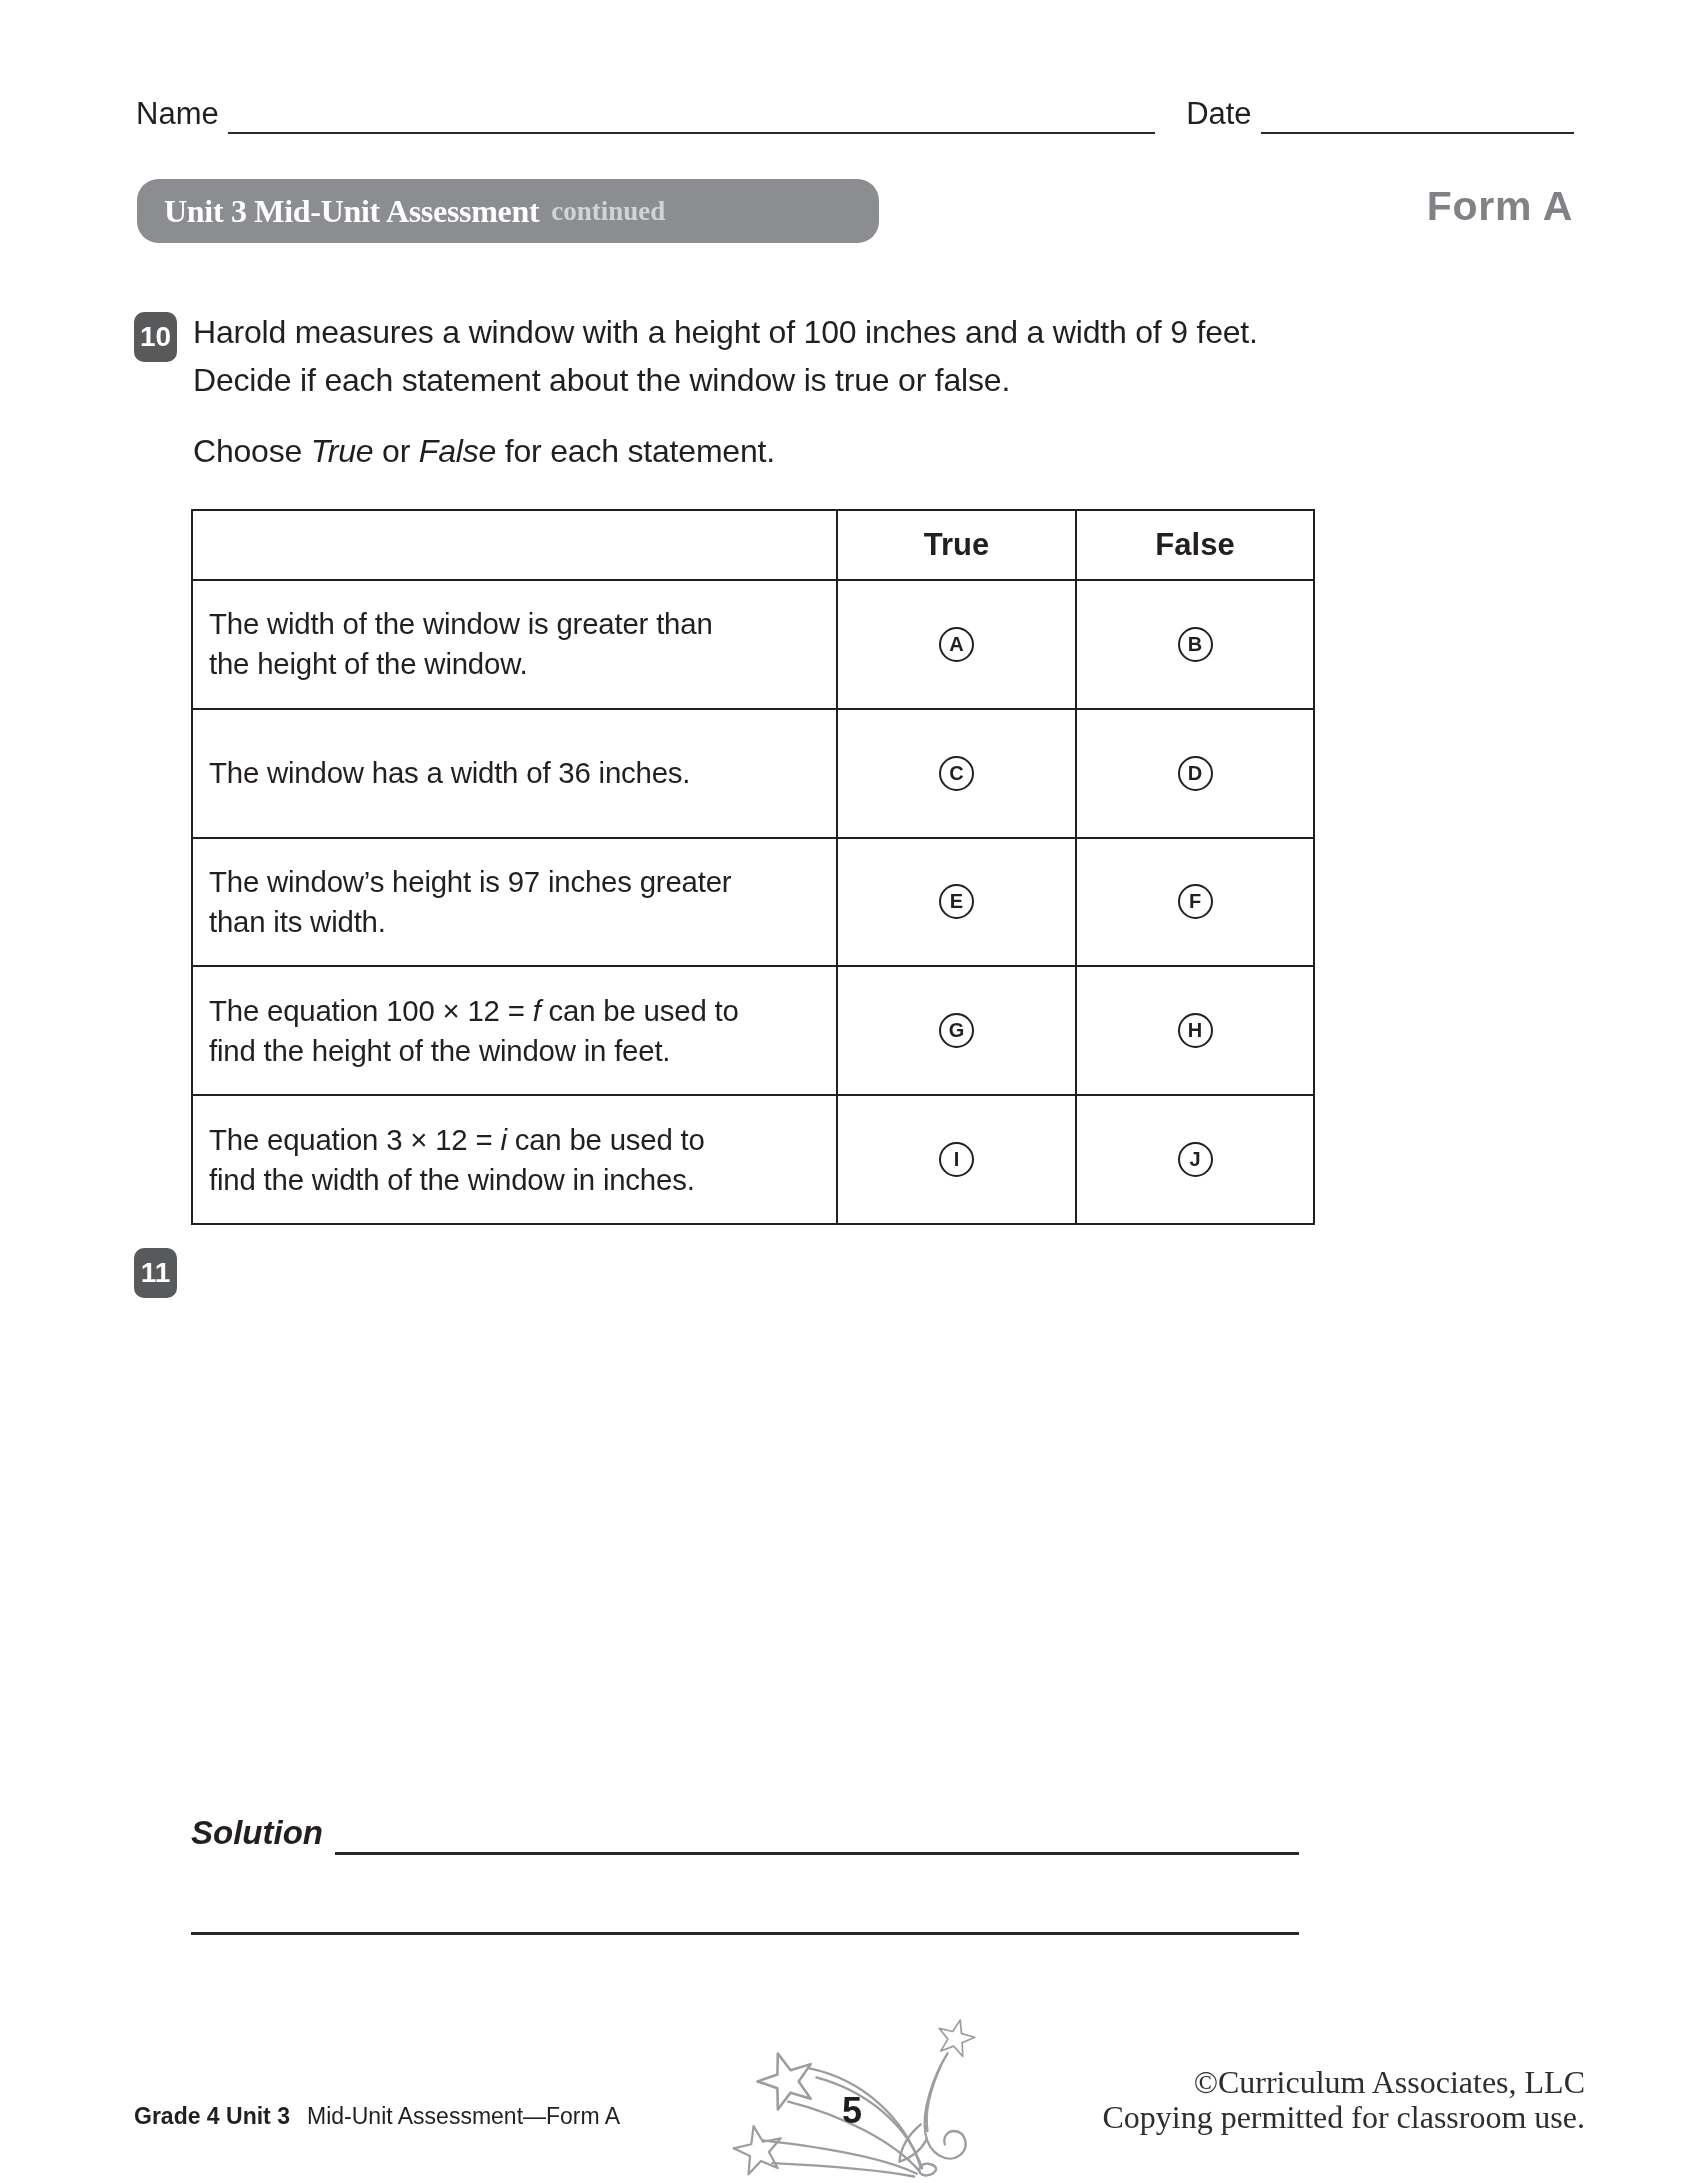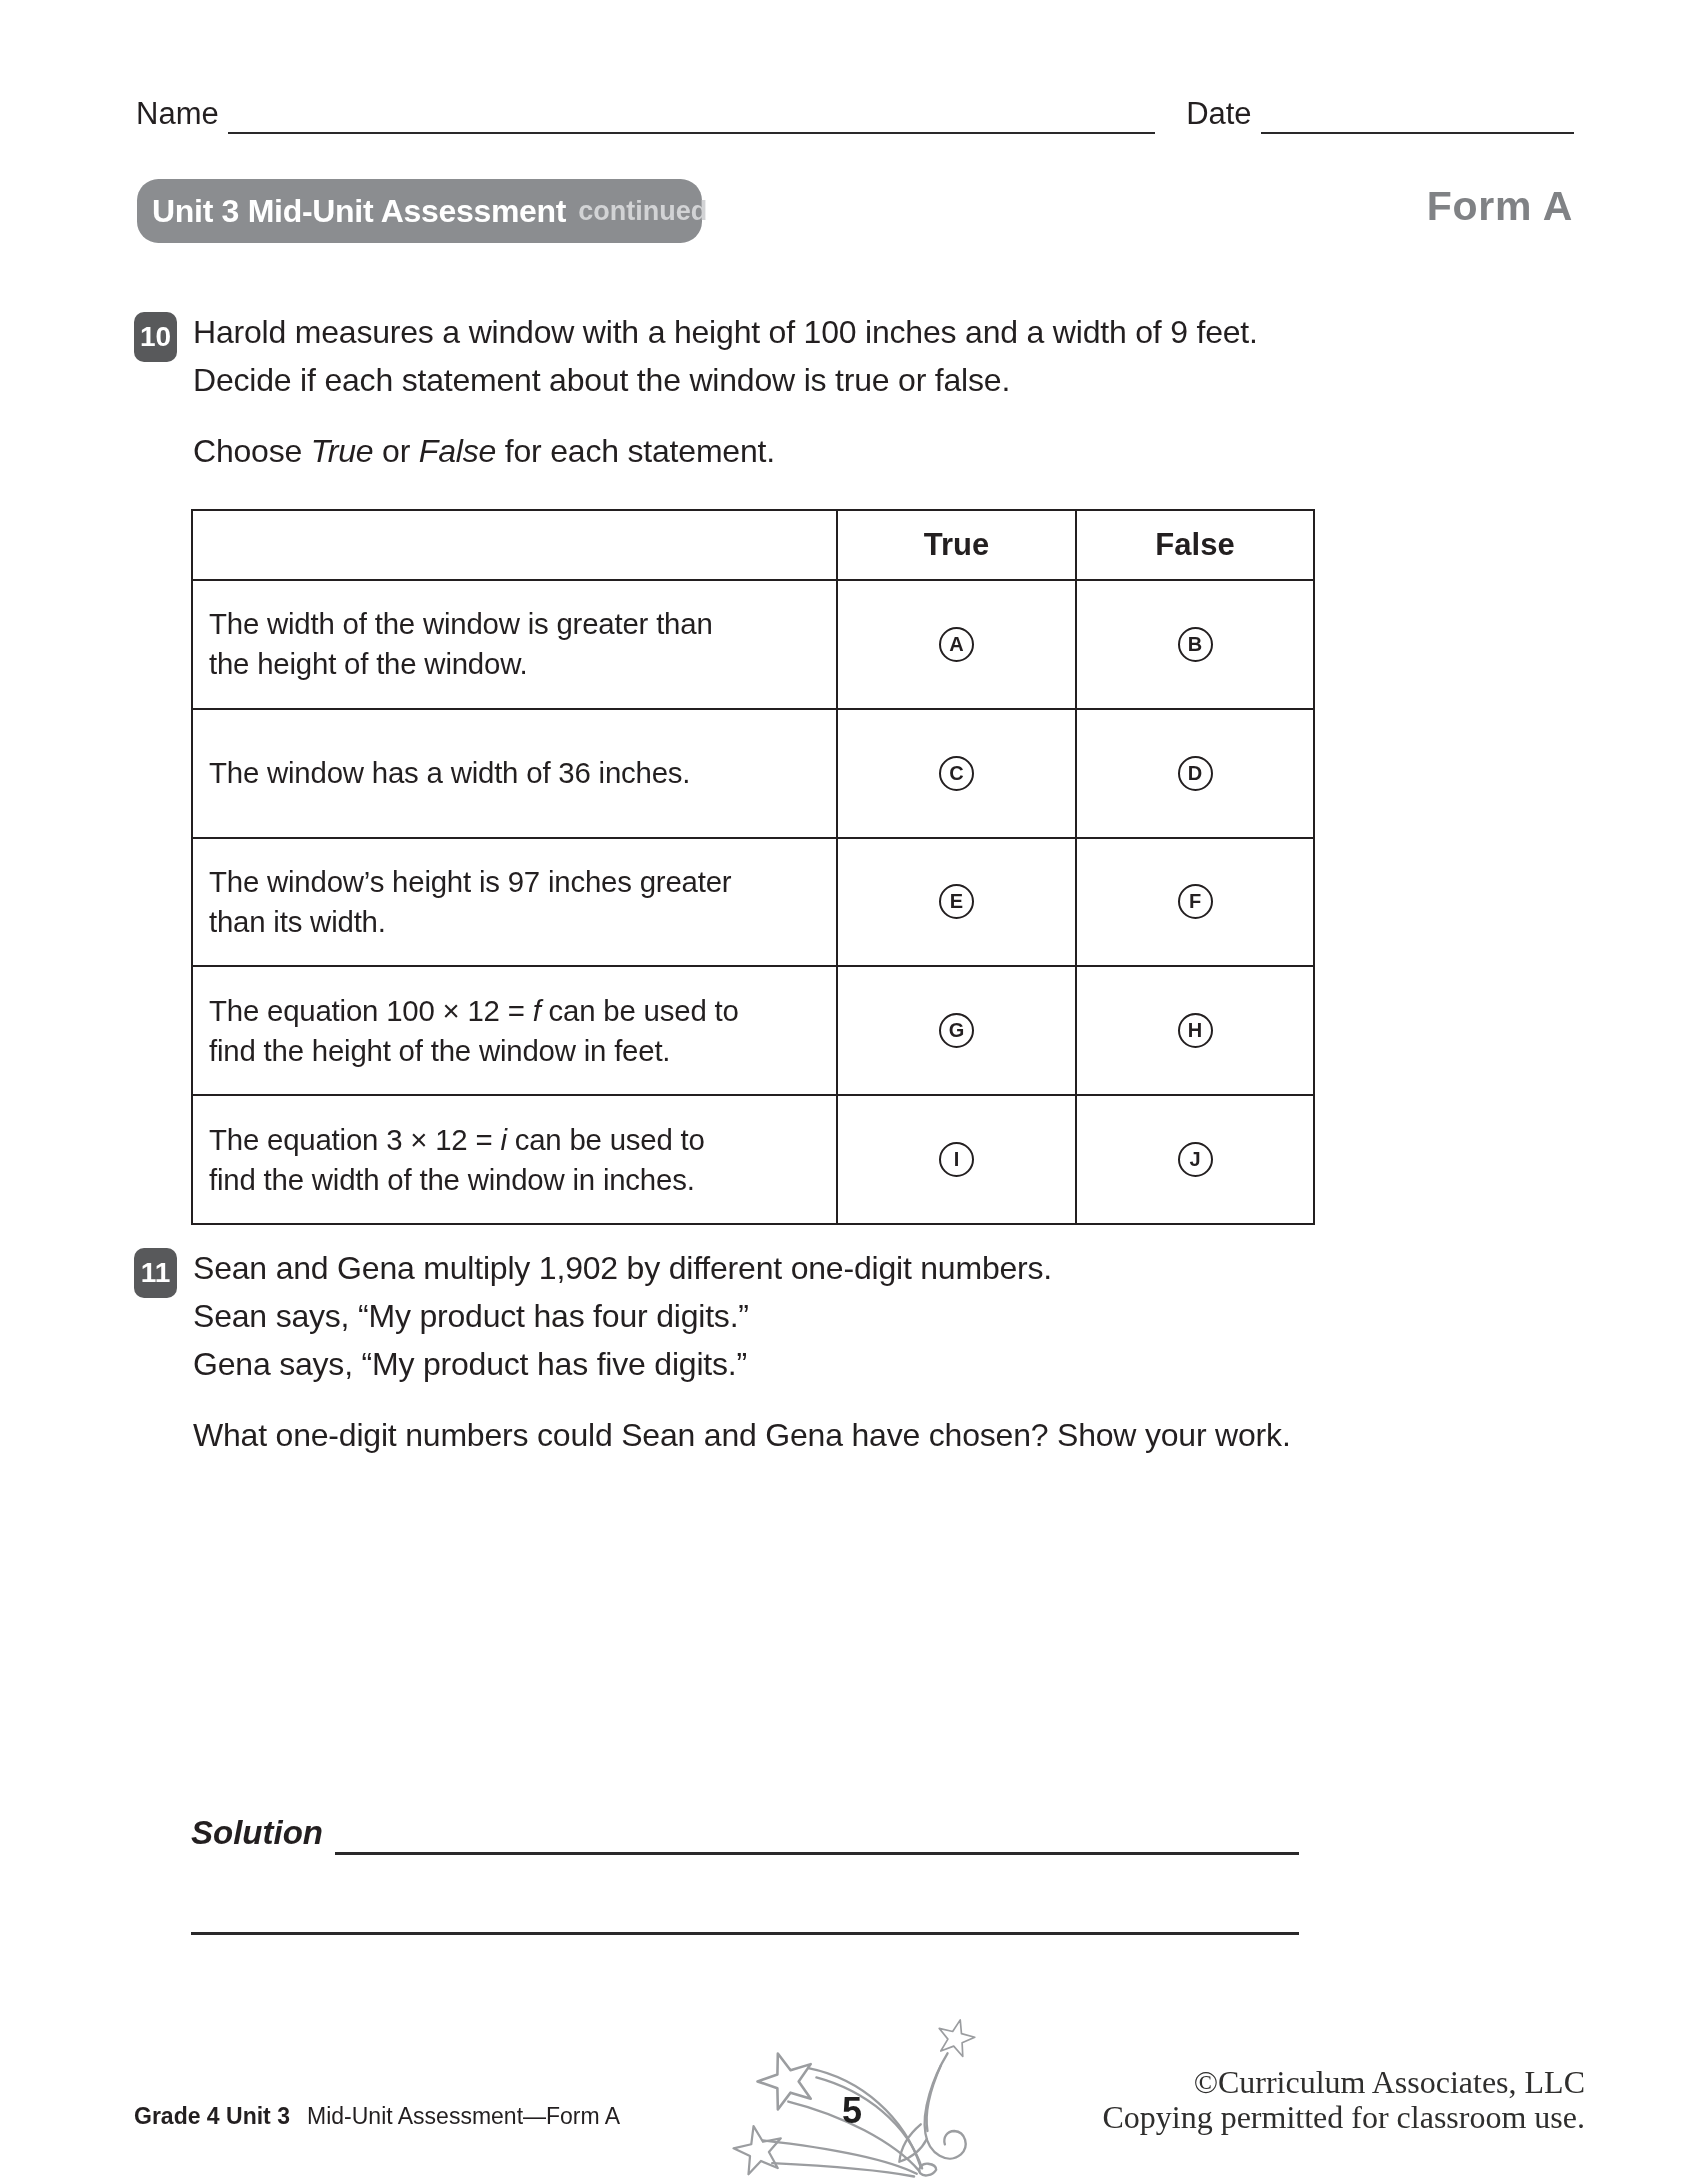--- a/index.html
+++ b/index.html
@@ -15,24 +15,25 @@
     position:absolute; left:136px; top:94px; width:1438px;
     display:flex; align-items:stretch; font-size:31px; line-height:40px;
   }
   .blank-line { border-bottom:2.7px solid #2a292a; }
   .name-line { flex:1; margin-left:9.4px; }
   .date-label { margin-left:31px; }
   .date-line { width:313px; margin-left:9.4px; }
 
   
   .unit-badge {
-    position:absolute; left:137px; top:179px; width:565px; height:64px;
+    position:absolute; left:137px; top:179px; width:742px; height:64px;
     background:#8b8d90; border-radius:21.4px;
-    display:flex; align-items:center; padding-left:15px; box-sizing:border-box;
+    display:flex; align-items:center; padding-left:27px; box-sizing:border-box;
     white-space:nowrap;
+    font-family:Liberation Serif, serif;
   }
   .unit-badge .title { color:#ffffff; font-weight:bold; font-size:32px; letter-spacing:-0.3px; }
   .unit-badge .suffix { color:#d2d3d5; font-weight:bold; font-size:27px; margin-left:12px; }
   .form-a {
     position:absolute; top:183px; right:134px;
     font-size:41px; font-weight:bold; color:#808285; letter-spacing:0.7px;
   }
 
   
   .question { position:absolute; display:flex; align-items:flex-start; }
@@ -177,26 +178,20 @@
           </td>
           <td class="choice">
             <div class="bubble">J</div>
           </td>
         </tr>
       </tbody>
   </table>
 
   <div class="question" id="q11">
     <div class="qbadge">11</div>
-    <div class="qbody">
-      <p>Sean and Gena multiply 1,902 by different one-digit numbers.</p>
-      <p>Sean says, “My product has four digits.”</p>
-      <p>Gena says, “My product has five digits.”</p>
-      <p class="spaced">What one-digit numbers could Sean and Gena have chosen? Show your work.</p>
-    </div>
   </div>
 
   <div class="solution-row">
     <span class="solution-label">Solution</span>
     <span class="solution-line"></span>
   </div>
   <div class="solution-line2"></div>
 
   <div class="footer-left">
     <span class="fl-bold">Grade 4  Unit 3</span>

